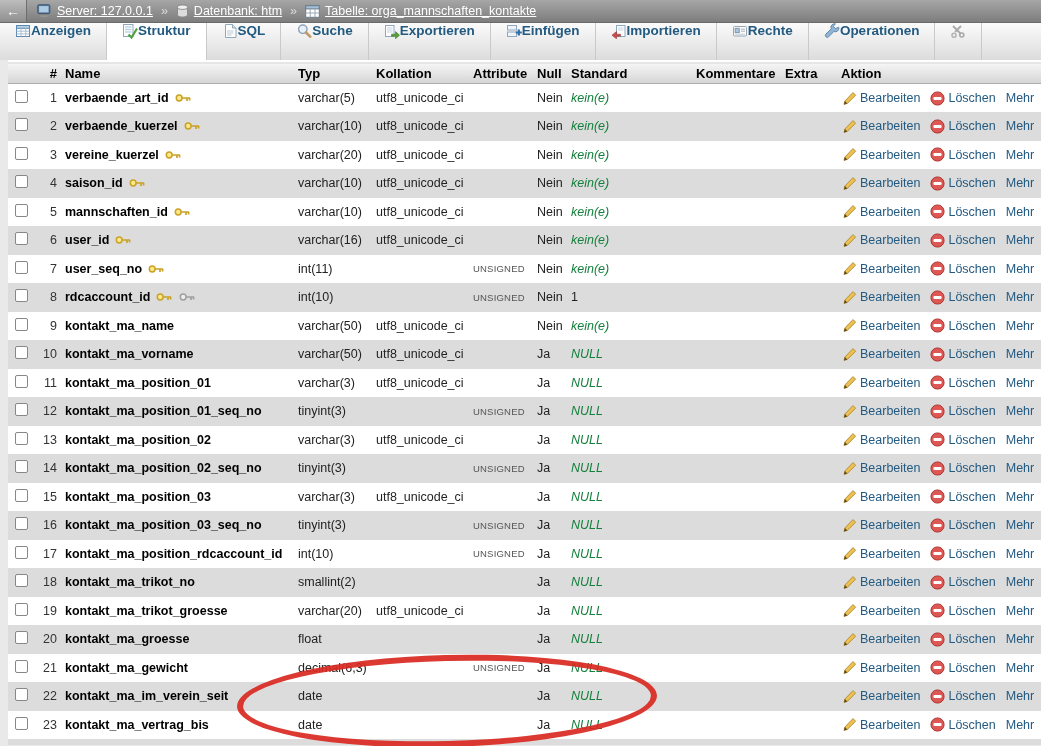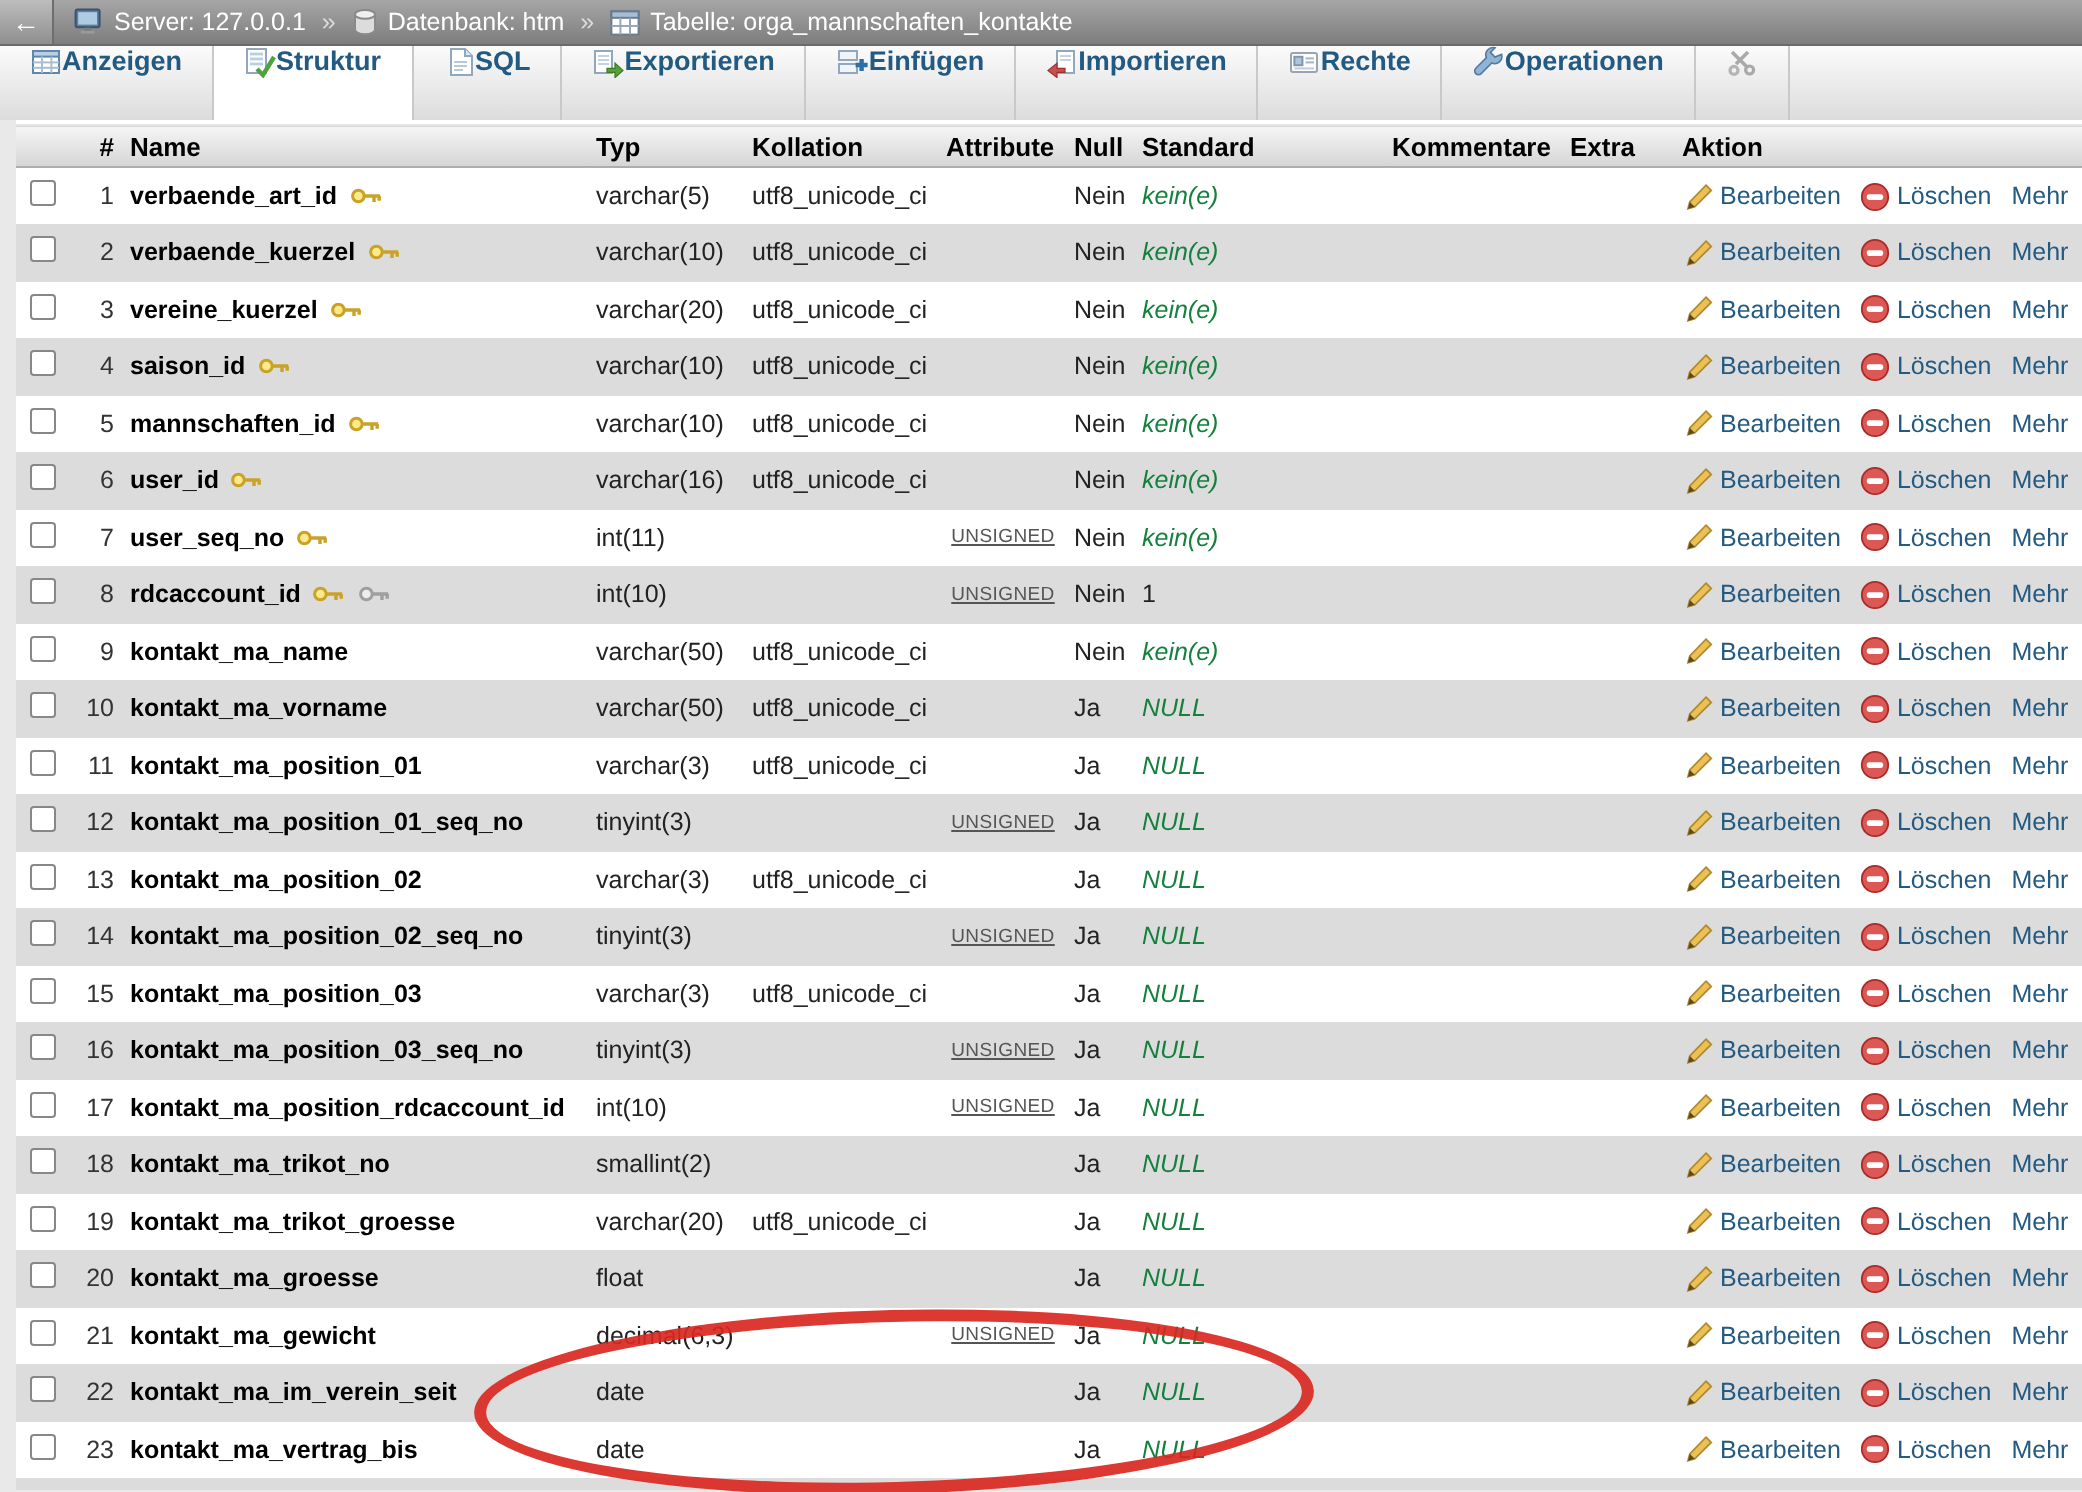--- a/index.html
+++ b/index.html
@@ -14,21 +14,21 @@
     background:linear-gradient(#a6a6a6,#7d7d7d); border-bottom:1px solid #6a6a6a;
     color:#fff; font-size:12.5px;
   }
   .backbox {
     width:27px; height:100%; display:flex; align-items:center; justify-content:center;
     background:linear-gradient(#bdbdbd,#8f8f8f); border-right:1px solid #6e6e6e;
     cursor:pointer; color:#fff; font-size:14px;
   }
   .crumbs { display:flex; align-items:center; gap:8px; padding-left:10px; }
   .crumb { display:flex; align-items:center; gap:5px; cursor:pointer; }
-  .crumb .lbl { color:#fff; }
+  .crumb .lbl { color:#fff;text-decoration:underline; }
   .sep { color:#dcdcdc; font-size:12.5px; }
   .icon { display:inline-flex; align-items:center; }
   
   .tabbar {
     height:37px; width:100%; display:flex;
     background:linear-gradient(#fbfbfb,#dcdcdc);
   }
   .tab {
     display:flex; align-items:flex-start; gap:0; padding:0 15px;
     border-right:1px solid #c9c9c9; color:#235a81; font-weight:bold;
@@ -51,21 +51,21 @@
   }
   tr.even td { background:#dcdcdc; }
   td.col-cb { padding-left:7px; }
   .cb {
     display:inline-block; width:13px; height:13px; background:#fff;
     border:1px solid #878787; border-radius:2px; cursor:pointer;
   }
   td.col-num { text-align:right; padding-right:5px; color:#333; }
   td.col-name { font-weight:bold; color:#000000; }
   .key-icon { margin-left:6px; vertical-align:-1px; }
-  td.col-attr { text-align:center; font-size:9.5px; color:#555; padding-right:4px; letter-spacing:0.2px;text-decoration:underline; }
+  td.col-attr { text-align:left; font-size:9.5px; color:#555; padding-right:4px; letter-spacing:0.2px; }
   td.col-default.italic { font-style:italic; color:#15803d; }
   .actions { display:flex; align-items:center; gap:10px; padding-left:1px; }
   .action-link {
     display:flex; align-items:center; gap:3px; color:#235a81;
     cursor:pointer; text-decoration:none; font-size:12.5px;
   }
   .partial-row { height:6px; width:1033px; background:#dcdcdc; margin-left:0; }
   
   .red-ellipse {
     position:absolute; left:237px; top:655px; width:420px; height:92px;
@@ -152,20 +152,29 @@
           <line x1="5" y1="8" x2="11.5" y2="8" stroke="#b9c8d6"></line>
           <line x1="5" y1="10" x2="11.5" y2="10" stroke="#b9c8d6"></line>
           <line x1="5" y1="12" x2="9.5" y2="12" stroke="#b9c8d6"></line>
         </svg>
       </span>
       <span>SQL</span>
     </div>
     <div class="tab">
       <span class="icon">
         <svg width="16" height="16" viewBox="0 0 16 16">
+          <circle cx="6.8" cy="6.3" r="4.2" fill="#e7f0f8" stroke="#90a4b8" stroke-width="1.5"></circle>
+          <line x1="10" y1="9.5" x2="14.2" y2="13.7" stroke="#c09a67" stroke-width="2.6" stroke-linecap="round"></line>
+        </svg>
+      </span>
+      <span>Suche</span>
+    </div>
+    <div class="tab">
+      <span class="icon">
+        <svg width="16" height="16" viewBox="0 0 16 16">
           <rect x="1.5" y="2.5" width="8.5" height="11" fill="#fff" stroke="#8fa8c0"></rect>
           <line x1="3" y1="5" x2="8.5" y2="5" stroke="#c3d2e0"></line>
           <line x1="3" y1="7" x2="8.5" y2="7" stroke="#c3d2e0"></line>
           <line x1="3" y1="9" x2="8.5" y2="9" stroke="#c3d2e0"></line>
           <path d="M7.5 11.2 h4 v-2.6 l4 3.6 -4 3.6 v-2.6 h-4 z" fill="#57a039" stroke="#3c7a26" stroke-width="0.6"></path>
         </svg>
       </span>
       <span>Exportieren</span>
     </div>
     <div class="tab">

